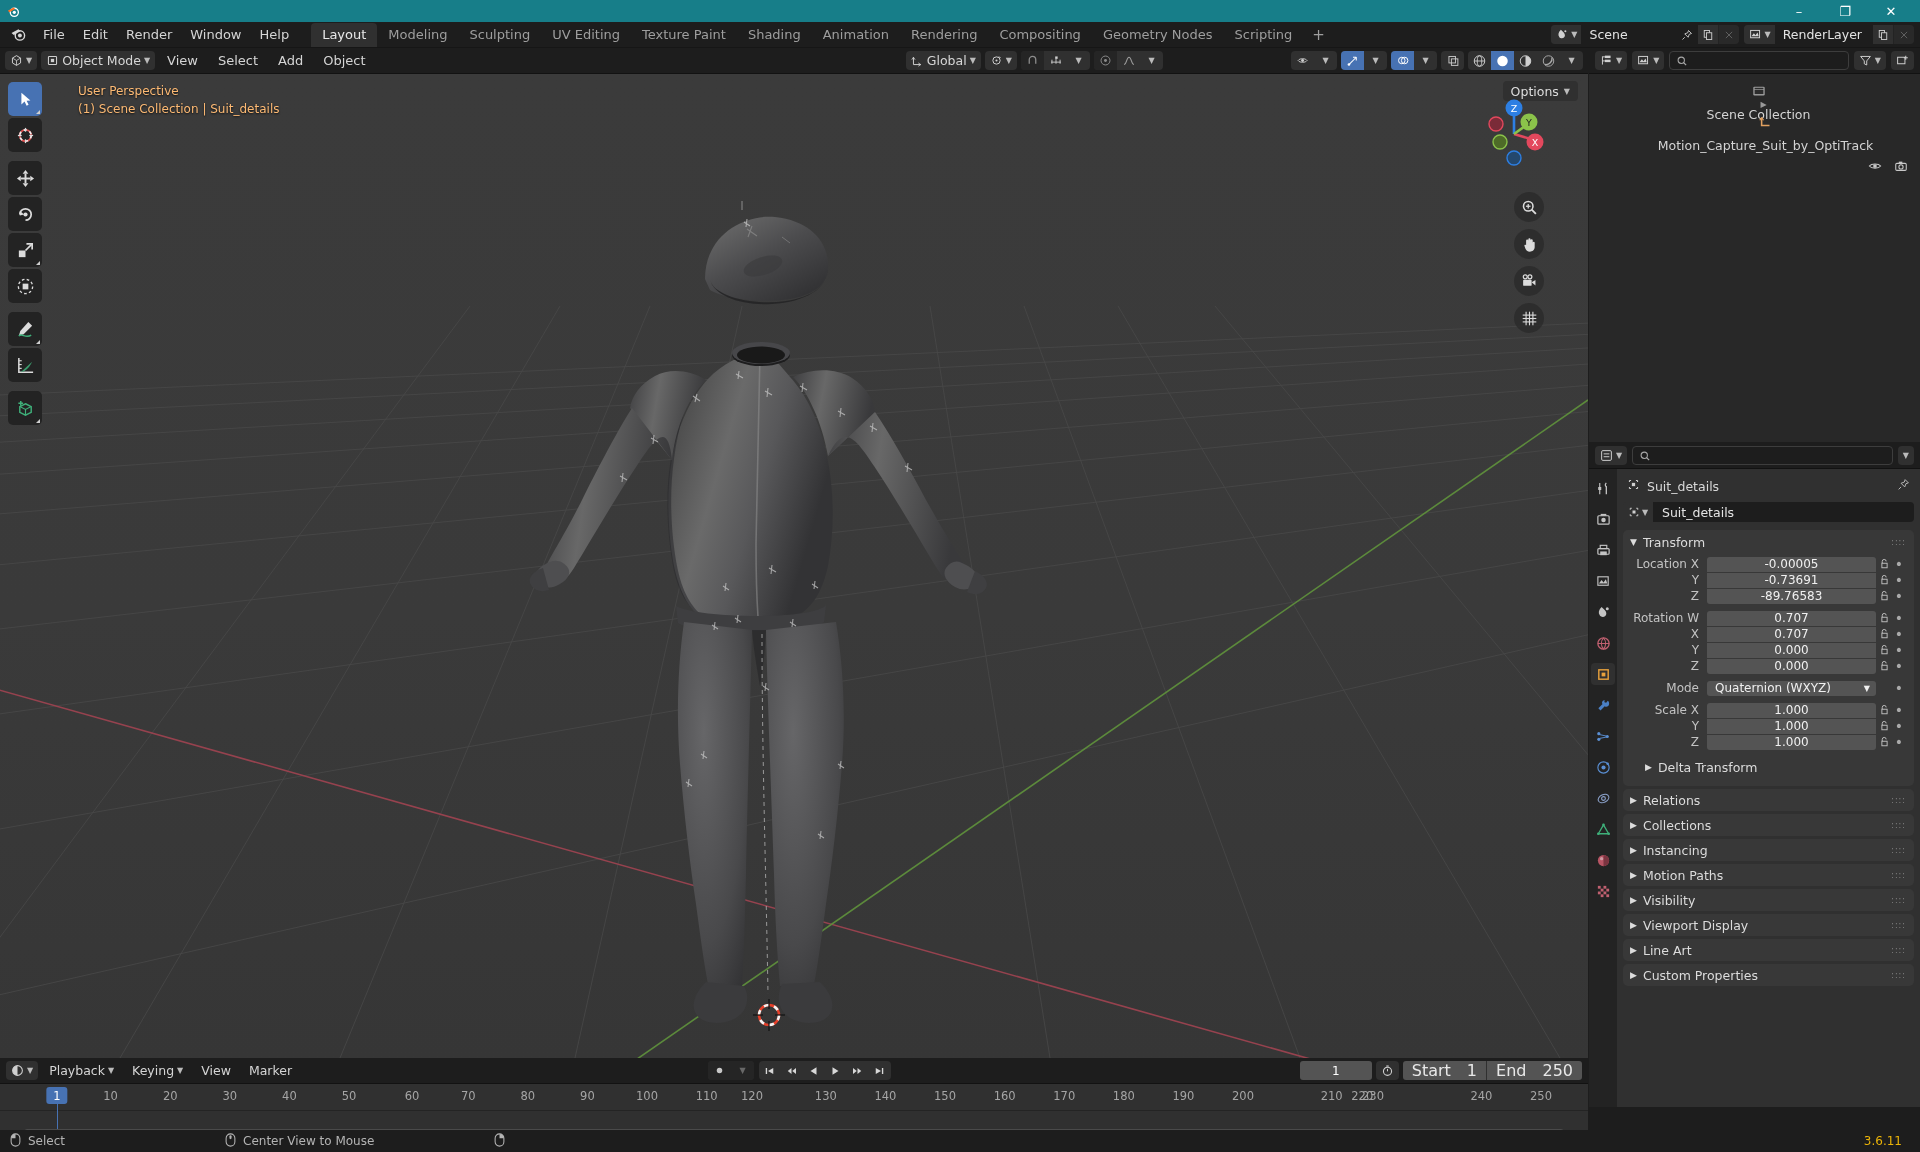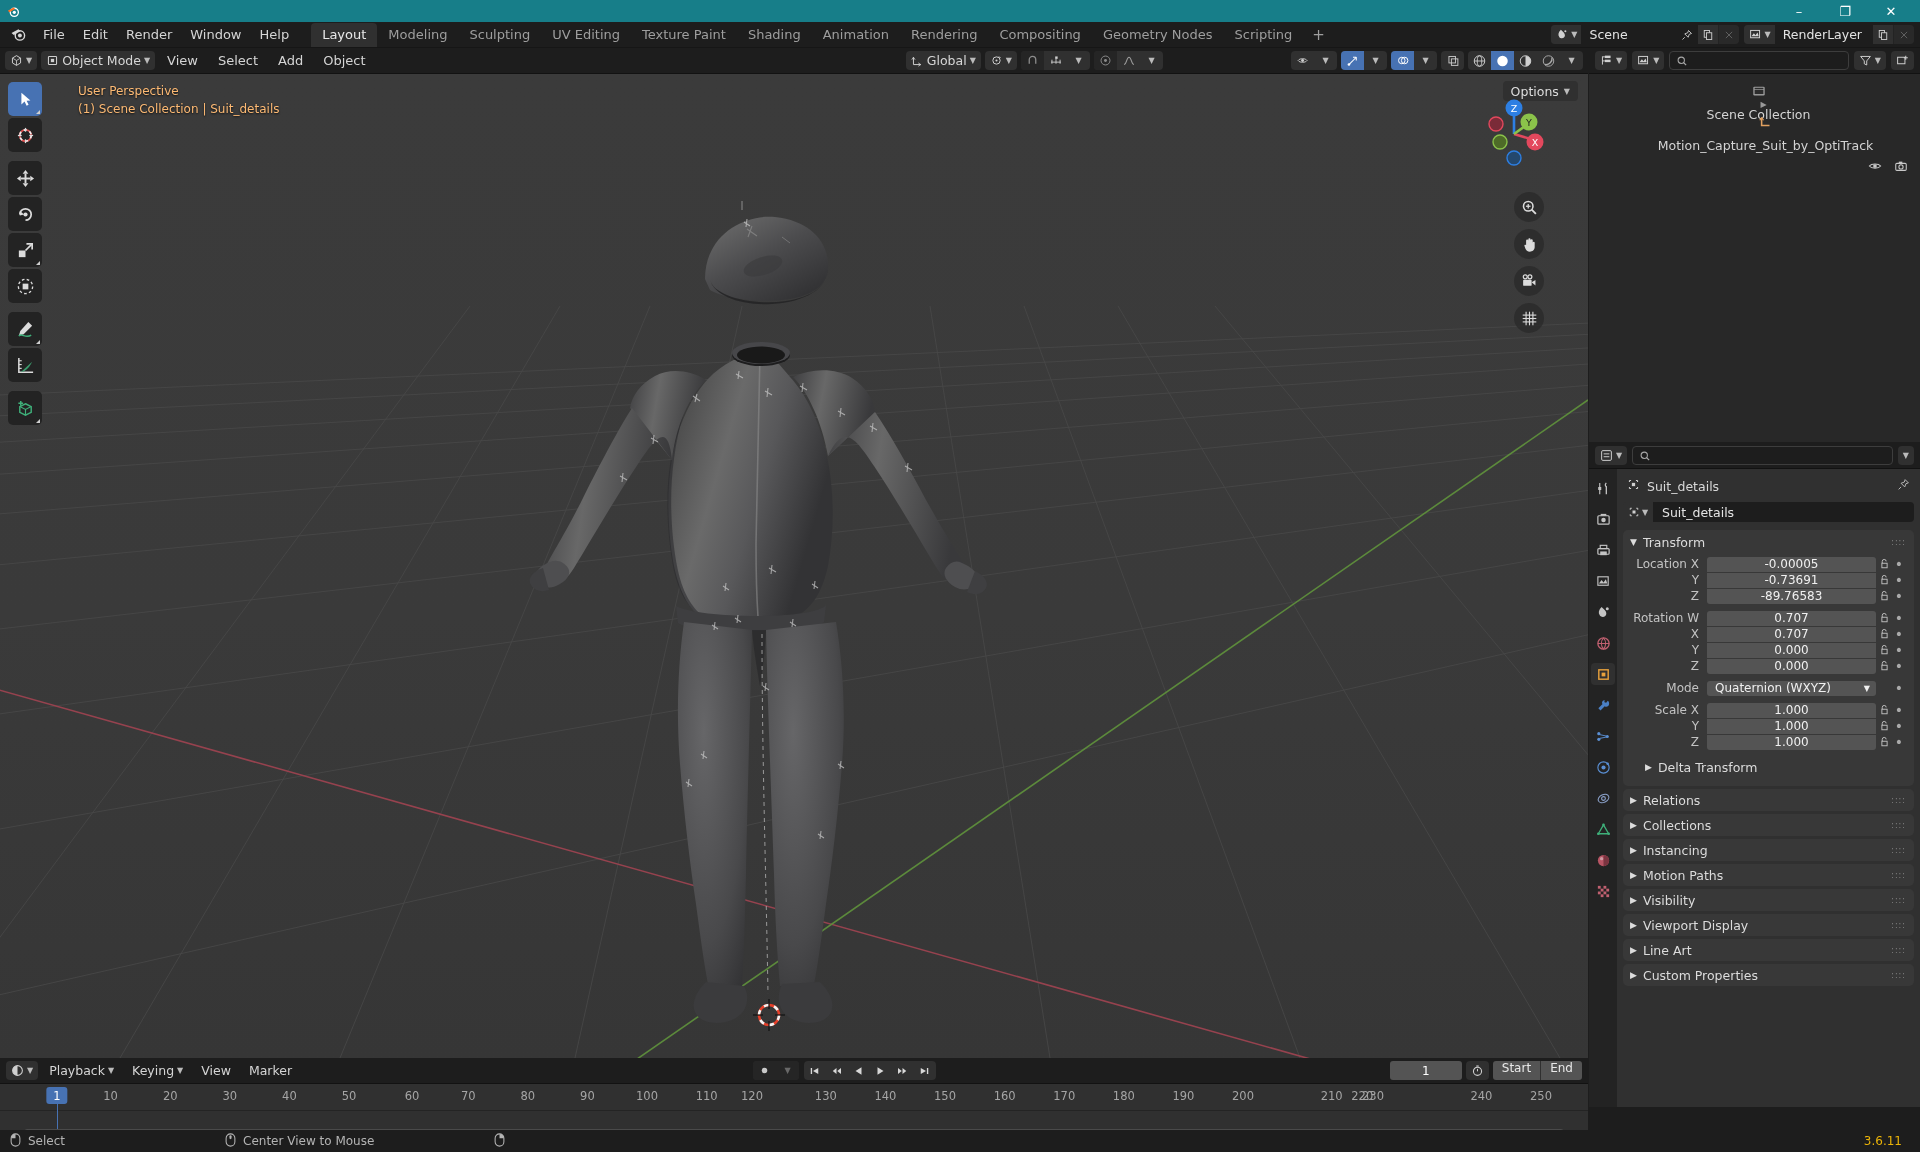--- a/index.html
+++ b/index.html
@@ -132,21 +132,21 @@
   
   .timeline { position: absolute; left: 0; top: 1010px; width: 1588px; height: 94px; background: #303030; }
   .tl-header { height: 26px; background:#1d1d1d; display:flex; align-items:center; gap:4px; padding: 0 6px; border-bottom:1px solid #121212;}
   .tl-menu { padding: 2px 7px; font-size:12.5px; color:#d5d5d5; border-radius:3px; display:flex; align-items:center; gap:3px;}
   .tl-center { margin-left: auto; display:flex; align-items:center; gap: 5px; }
   .playgrp { display:flex; background:#303030; border-radius:4px; overflow:hidden; height:19px;}
   .playgrp .pb { width:22px; height:19px; display:flex; align-items:center; justify-content:center; }
   .tl-right { display:flex; align-items:center; gap: 4px; margin-left: auto; }
   .frm-field { height:19px; background:#545454; border-radius:3px; display:flex; align-items:center; justify-content:center; font-size:12px; min-width:72px; color:#fff;}
   .se-grp { display:flex; height:19px; border-radius:3px; overflow:hidden; }
-  .se-cell { background:#545454; height:19px; display:flex; align-items:center; gap:16px; padding: 0 9px; font-size:12px; color:#e8e8e8;flex-direction:column;}
+  .se-cell { background:#545454; height:19px; display:flex; align-items:center; gap:16px; padding: 0 9px; font-size:16px; color:#e8e8e8;}
   .se-cell + .se-cell { border-left: 1px solid #303030; }
   .tl-ruler { position:relative; height: 27px; background:#303030; border-bottom:1px solid #242424;}
   .tick { position:absolute; top: 5px; font-size: 11.5px; color:#a5a5a5; transform: translateX(-50%); }
   .playhead { position:absolute; top:3px; height: 17px; background:#4772b3; border-radius:3px; color:#fff; font-size:11.5px; display:flex; align-items:center; justify-content:center; padding: 0 7px; transform: translateX(-50%);}
   .playline { position:absolute; top: 20px; width: 1px; height: 41px; background:#4772b3; }
   .tl-track { position:absolute; left:0; top: 53px; width:1588px; height: 29px; background:#303030;}
   .tl-scroll { position:absolute; left: 24px; bottom: 4px; width: 1540px; height: 7px; background:#4a4a4a; border-radius:4px;}
 
   
   .status { position: absolute; left: 0; top: 1130px; width: 1920px; height: 22px; background: #1d1d1d; display:flex; align-items:center; padding: 0 10px; font-size: 12px; color:#b4b4b4; gap: 10px;}

